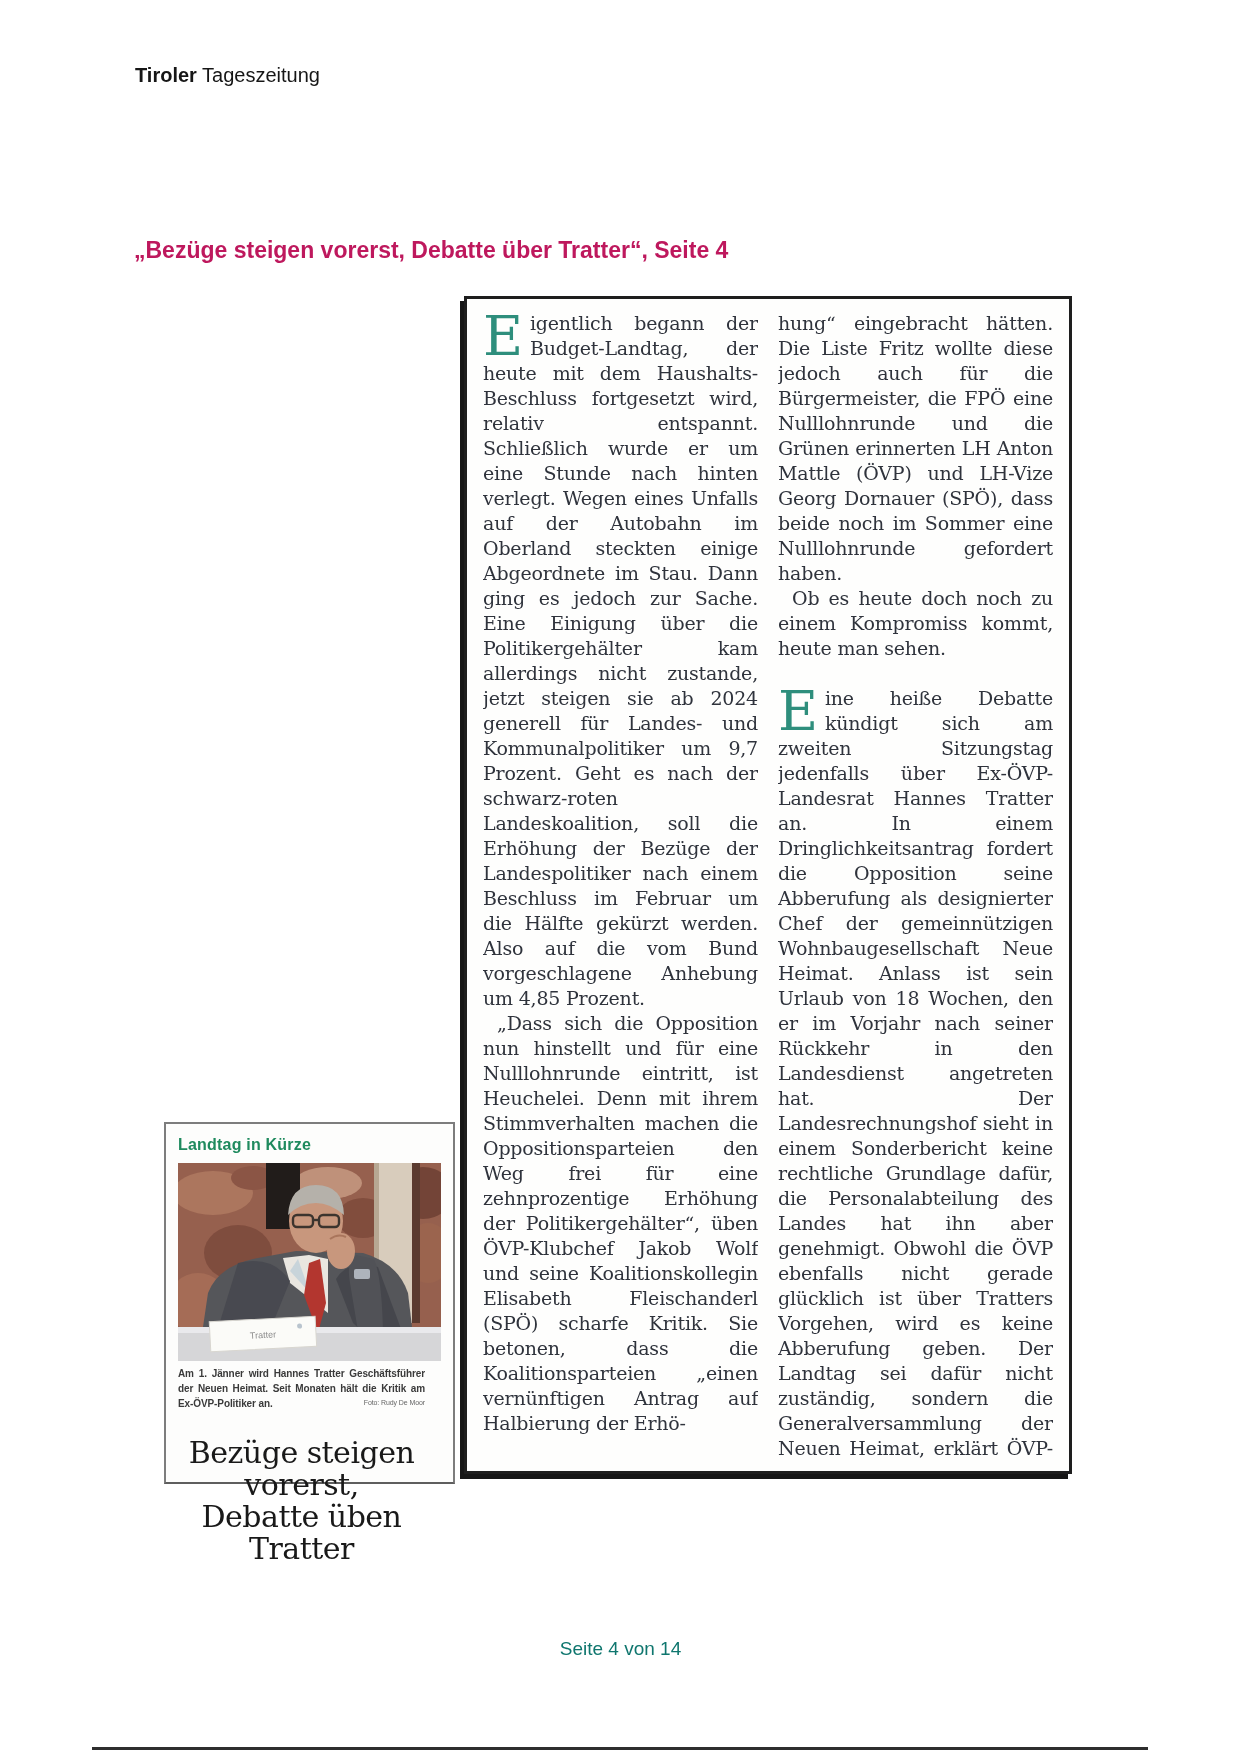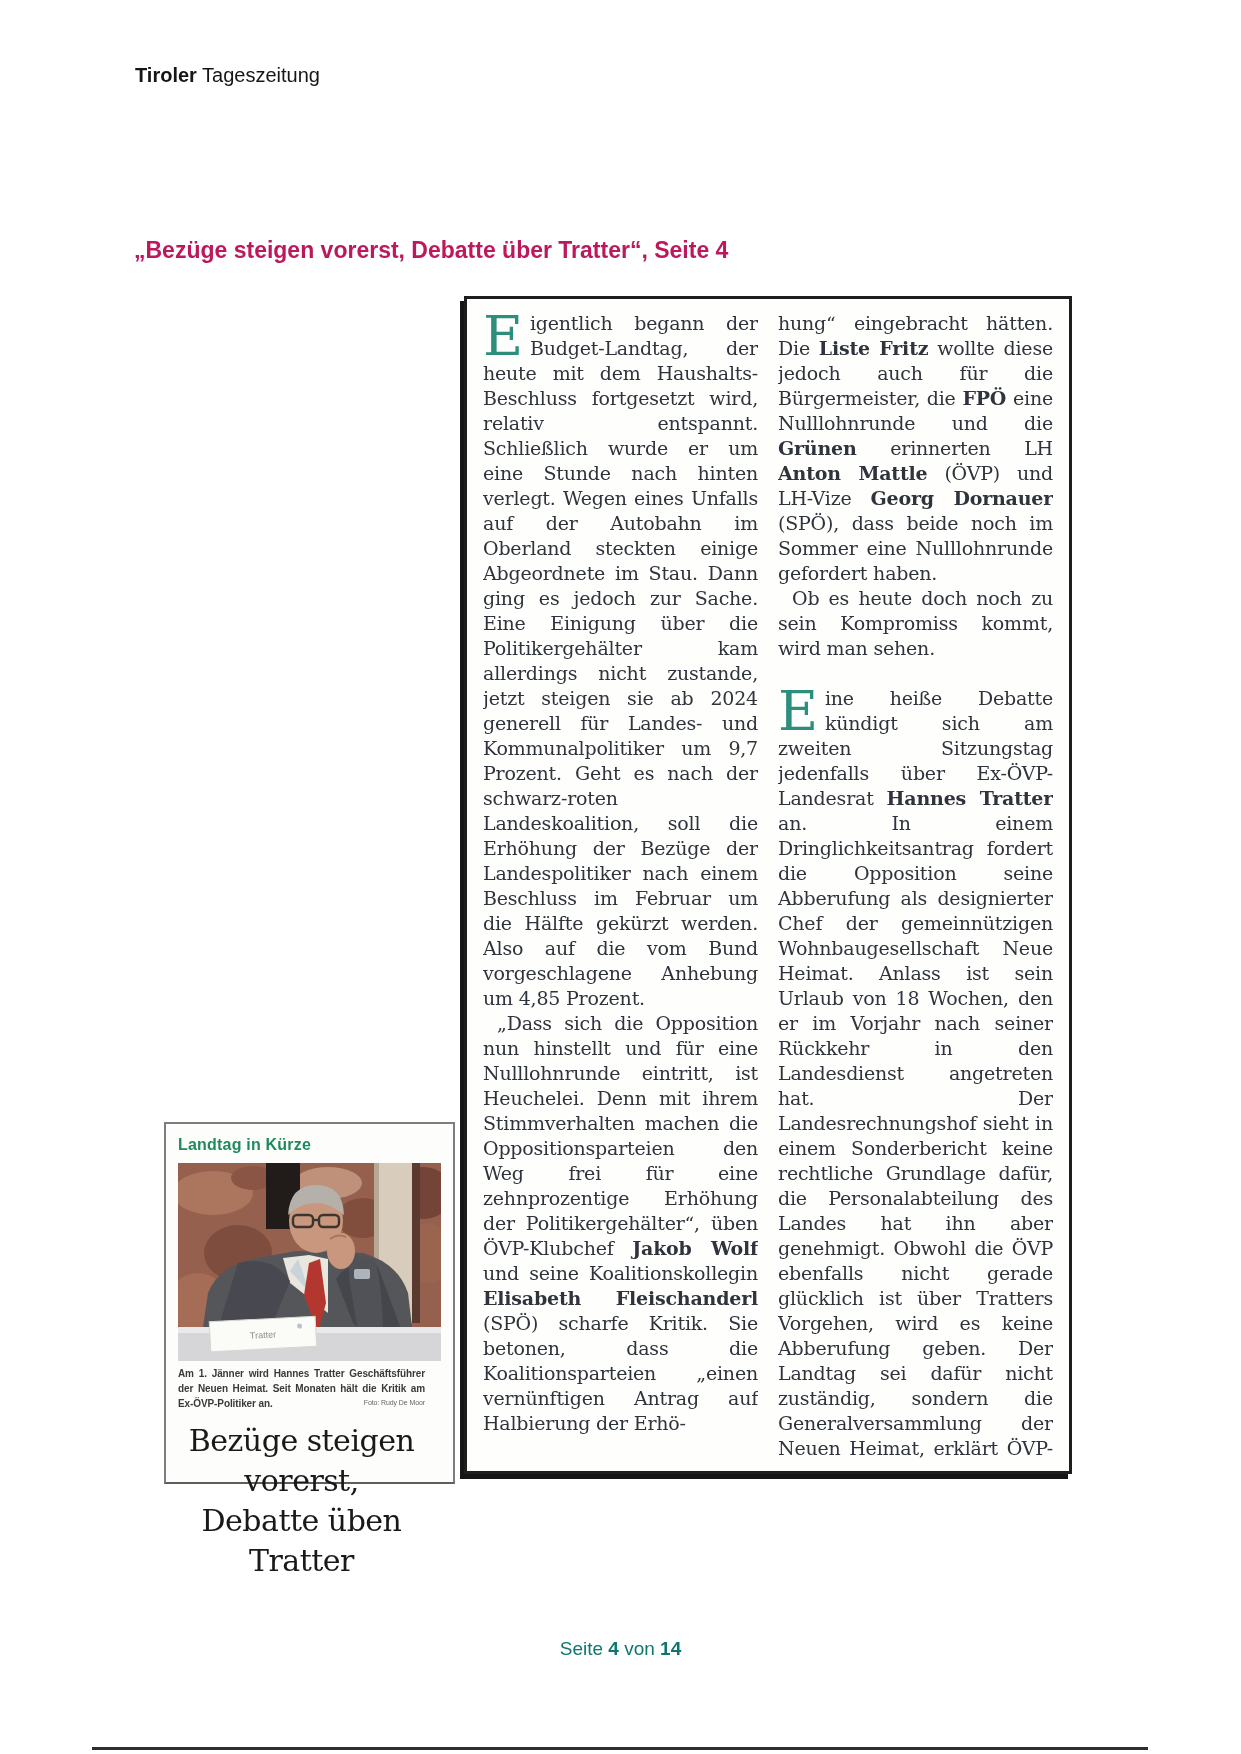--- a/index.html
+++ b/index.html
@@ -15,37 +15,37 @@
   .article-box{position:absolute;left:464px;top:296px;width:608px;height:1178px;
                background:#fefefd;border:3px solid #1e1e1e;box-shadow:-4px 5px 0 #161616;
                box-sizing:border-box;padding:12px 16px;}
   .columns{display:flex;gap:20px;height:100%;}
   .col{width:275px;height:1148px;overflow:hidden;
        font-family:"DejaVu Serif","Liberation Serif",serif;
        font-size:19px;line-height:25px;color:#2f333c;text-align:justify;letter-spacing:-0.2px;}
   .col p{margin:0;}
   .col p.indent{text-indent:14px;}
   .col p.gap{margin-top:25px;}
-  .b{font-weight:bold;}
+  .b{font-weight:normal;}
   .dropcap{float:left;font-family:"DejaVu Serif",serif;font-size:55px;line-height:44px;
            padding:3px 7px 0 0;color:#2e8e7c;font-weight:normal;}
 
   
   .side-box{position:absolute;left:164px;top:1122px;width:291px;height:362px;
             background:#fdfdfc;border:2px solid #7d7d7d;border-bottom-color:#5e5e5e;
             box-sizing:border-box;padding:12px 28px 10px 12px;}
   .kicker{font-size:16px;font-weight:bold;color:#1f8a5e;letter-spacing:0.2px;}
   .photo-wrap{margin-top:9px;width:263px;height:198px;overflow:hidden;}
   .caption{position:relative;margin-top:5px;font-size:10px;line-height:15px;font-weight:bold;
            color:#3a3a3a;text-align:justify;letter-spacing:-0.1px;}
   .credit{position:absolute;right:0;bottom:1px;font-size:7px;font-weight:normal;color:#666;
           background:#fdfdfc;padding-left:4px;}
-  .side-headline{margin-top:10px;text-align:center;
+  .side-headline{margin-top:26px;text-align:center;
                  font-family:"DejaVu Serif","Liberation Serif",serif;
-                 font-size:30px;line-height:40px;color:#191919;letter-spacing:-0.5px;}
+                 font-size:30px;line-height:32px;color:#191919;letter-spacing:-0.5px;}
 
   
   .footer{position:absolute;left:0;right:0;top:1638px;text-align:center;font-size:19px;color:#0f766e;}
 
   
   .scan-line{position:absolute;left:92px;top:1747px;width:1056px;height:3px;background:#2e2e2e;}
 </style>
 </head>
 <body>
 
@@ -58,21 +58,21 @@
   <div class="doc-headline">„Bezüge steigen vorerst, Debatte über Tratter“, Seite 4</div>
 
   <div class="article-box">
     <div class="columns">
       <div class="col">
           <p class=""><span class="dropcap">E</span><span>igentlich begann der Budget-Landtag, der heute mit dem Haushalts-Beschluss fortgesetzt wird, relativ entspannt. Schließlich wurde er um eine Stunde nach hinten verlegt. Wegen eines Unfalls auf der Autobahn im Oberland steckten einige Abgeordnete im Stau. Dann ging es jedoch zur Sache. Eine Einigung über die Politikergehälter kam allerdings nicht zustande, jetzt steigen sie ab 2024 generell für Landes- und Kommunalpolitiker um 9,7 Prozent. Geht es nach der schwarz-roten Landeskoalition, soll die Erhöhung der Bezüge der Landespolitiker nach einem Beschluss im Februar um die Hälfte gekürzt werden. Also auf die vom Bund vorgeschlagene Anhebung um 4,85 Prozent.</span></p>
           <p class="indent "><span>„Dass sich die Opposition nun hinstellt und für eine Nulllohnrunde eintritt, ist Heuchelei. Denn mit ihrem Stimmverhalten machen die Oppositionsparteien den Weg frei für eine zehnprozentige Erhöhung der Politikergehälter“, üben ÖVP-Klubchef </span><span class="b">Jakob Wolf</span><span> und seine Koalitionskollegin </span><span class="b">Elisabeth Fleischanderl</span><span> (SPÖ) scharfe Kritik. Sie betonen, dass die Koalitionsparteien „einen vernünftigen Antrag auf Halbierung der Erhö-</span></p>
         </div>
       <div class="col">
           <p class=""><span>hung“ eingebracht hätten. Die </span><span class="b">Liste Fritz</span><span> wollte diese jedoch auch für die Bürgermeister, die </span><span class="b">FPÖ</span><span> eine Nulllohnrunde und die </span><span class="b">Grünen</span><span> erinnerten LH </span><span class="b">Anton Mattle</span><span> (ÖVP) und LH-Vize </span><span class="b">Georg Dornauer</span><span> (SPÖ), dass beide noch im Sommer eine Nulllohnrunde gefordert haben.</span></p>
-          <p class="indent "><span>Ob es heute doch noch zu sein Kompromiss kommt, wird man sehen.</span></p>
+          <p class="indent "><span>Ob es heute doch noch zu einem Kompromiss kommt, heute man sehen.</span></p>
           <p class="gap"><span class="dropcap">E</span><span>ine heiße Debatte kündigt sich am zweiten Sitzungstag jedenfalls über Ex-ÖVP-Landesrat </span><span class="b">Hannes Tratter</span><span> an. In einem Dringlichkeitsantrag fordert die Opposition seine Abberufung als designierter Chef der gemeinnützigen Wohnbaugesellschaft Neue Heimat. Anlass ist sein Urlaub von 18 Wochen, den er im Vorjahr nach seiner Rückkehr in den Landesdienst angetreten hat. Der Landesrechnungshof sieht in einem Sonderbericht keine rechtliche Grundlage dafür, die Personalabteilung des Landes hat ihn aber genehmigt. Obwohl die ÖVP ebenfalls nicht gerade glücklich ist über Tratters Vorgehen, wird es keine Abberufung geben. Der Landtag sei dafür nicht zuständig, sondern die Generalversammlung der Neuen Heimat, erklärt ÖVP-Klubchef Jakob Wolf. </span></p>
         </div>
     </div>
   </div>
 
   <div class="side-box">
     <div class="kicker">Landtag in Kürze</div>
 
     <div class="photo-wrap">
       <svg width="263" height="198" viewBox="0 0 263 198" xmlns="http://www.w3.org/2000/svg">

